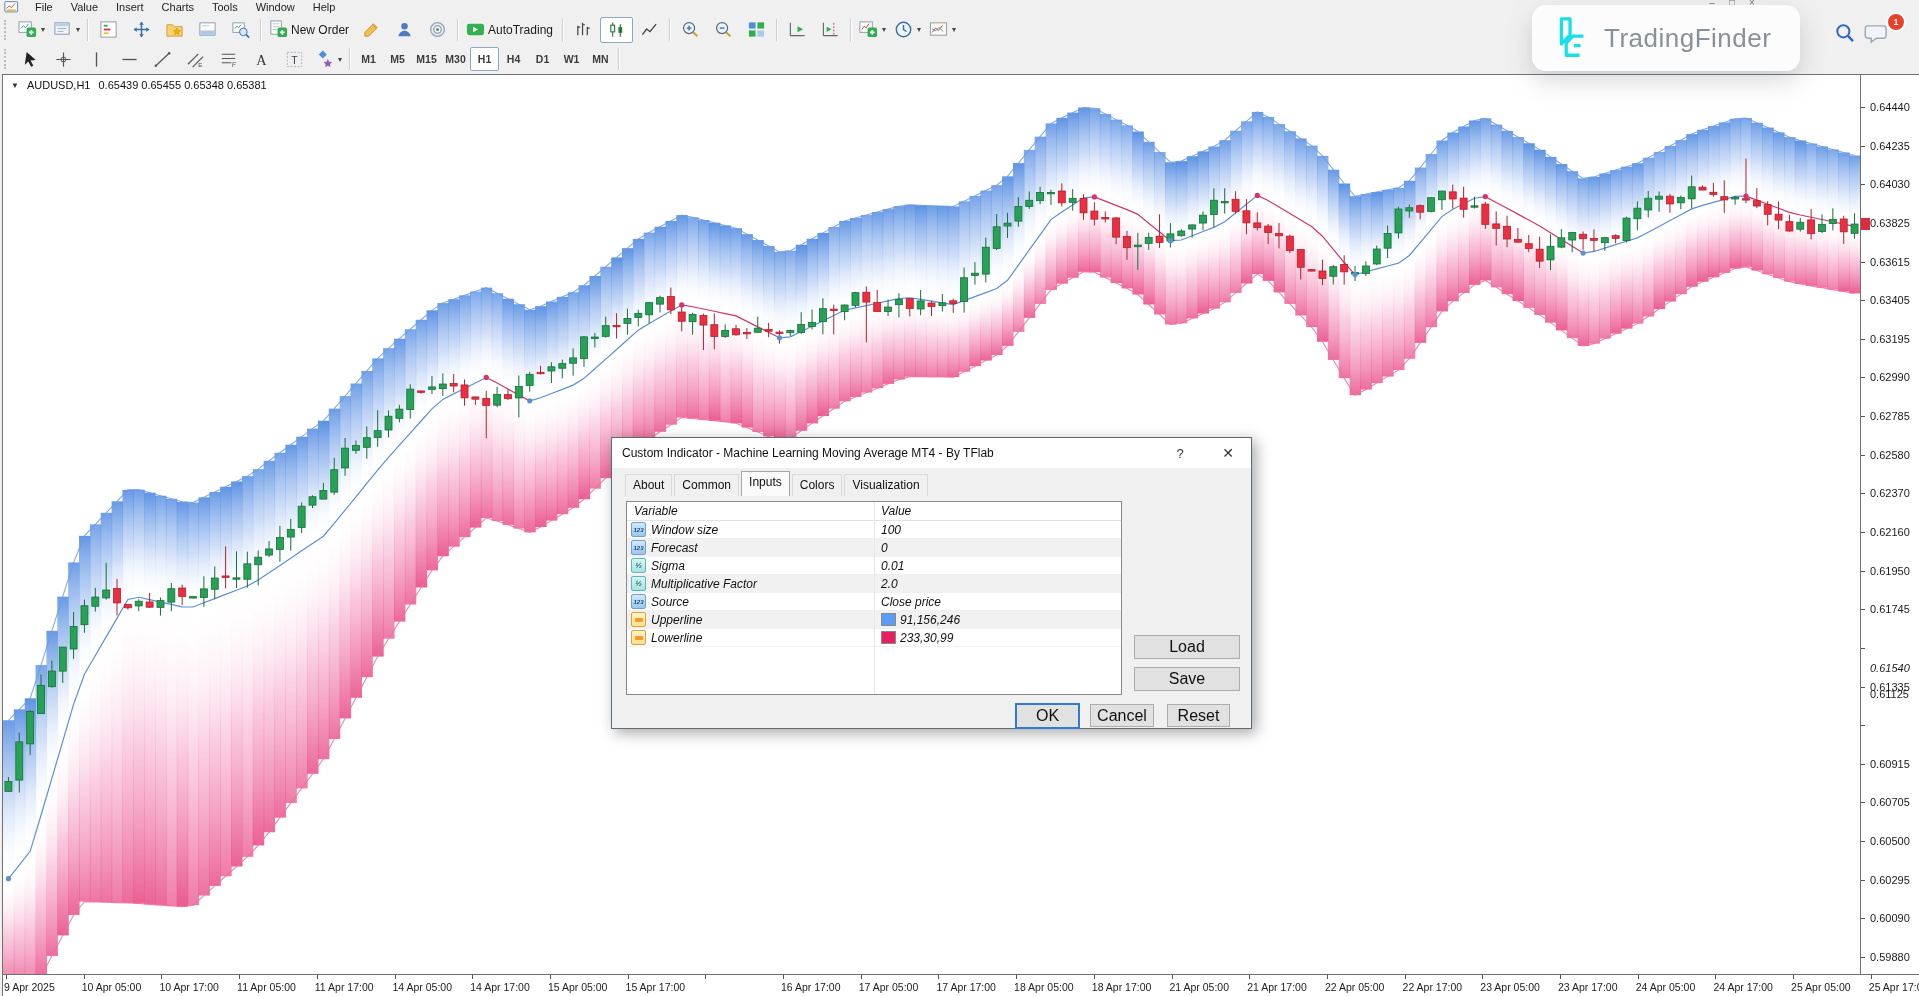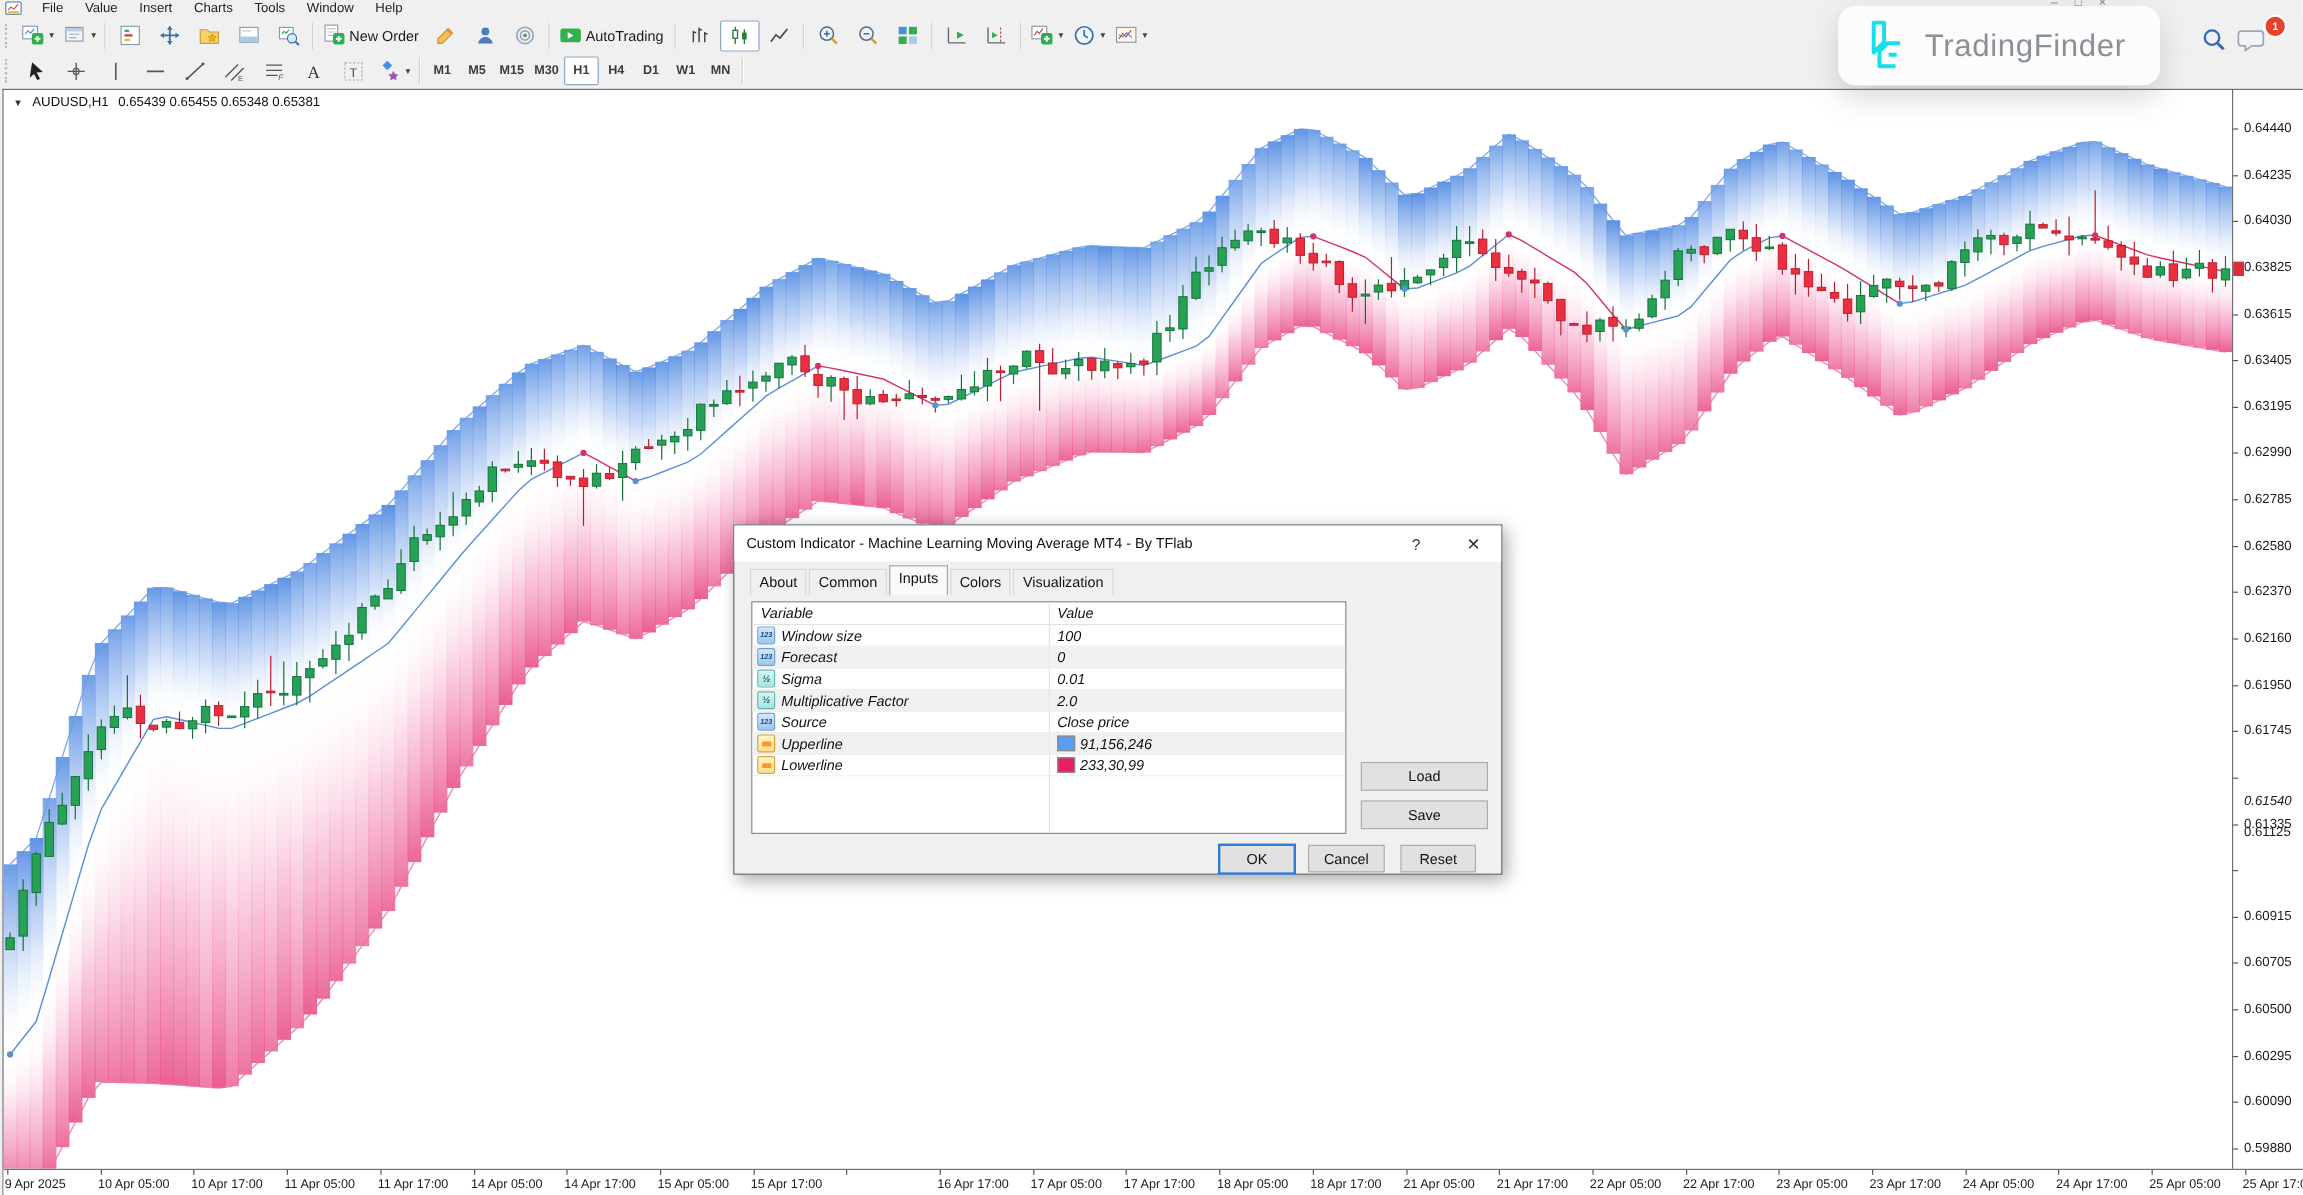--- a/index.html
+++ b/index.html
@@ -74,21 +74,21 @@
   .pname{width:247px;display:flex;align-items:center;gap:5px;padding-left:4px;box-sizing:border-box;}
   .pval{flex:1;padding-left:7px;display:flex;align-items:center;gap:4px;}
   .picon{width:13px;height:13px;border-radius:2px;display:flex;align-items:center;justify-content:center;
          font-weight:bold;flex:0 0 13px;}
   .picon.int{background:linear-gradient(#d3e8fb,#9cc6ee);border:1px solid #6fa0d0;color:#174a7c;font-size:6px;}
   .picon.double{background:linear-gradient(#d8f5f3,#a9e2de);border:1px solid #5fb8b4;color:#0b6b68;font-size:8px;}
   .picon.color{background:linear-gradient(#fff3c8,#ffdf8e);border:1px solid #d9a33c;position:relative;}
   .picon.color i{display:block;width:8px;height:4px;background:#f49a2a;border-radius:1px;}
   .swatch{width:13px;height:11px;border:1px solid #8a8a8a;display:inline-block;}
   .btn{position:absolute;background:#e1e1e1;border:1px solid #adadad;display:flex;align-items:center;
-       justify-content:center;font-size:12px;text-align:center;}
+       justify-content:center;font-size:16px;text-align:center;}
   #btn-load{left:522px;top:197px;width:104px;height:22px;}
   #btn-save{left:522px;top:229px;width:104px;height:22px;}
   #btn-ok{left:403px;top:265px;width:61px;height:22px;border:2px solid #2e7cd6;}
   #btn-cancel{left:478px;top:266px;width:62px;height:21px;}
   #btn-reset{left:555px;top:266px;width:61px;height:21px;}
 </style>
 </head>
 <body>
 
 <div id="menubar">

